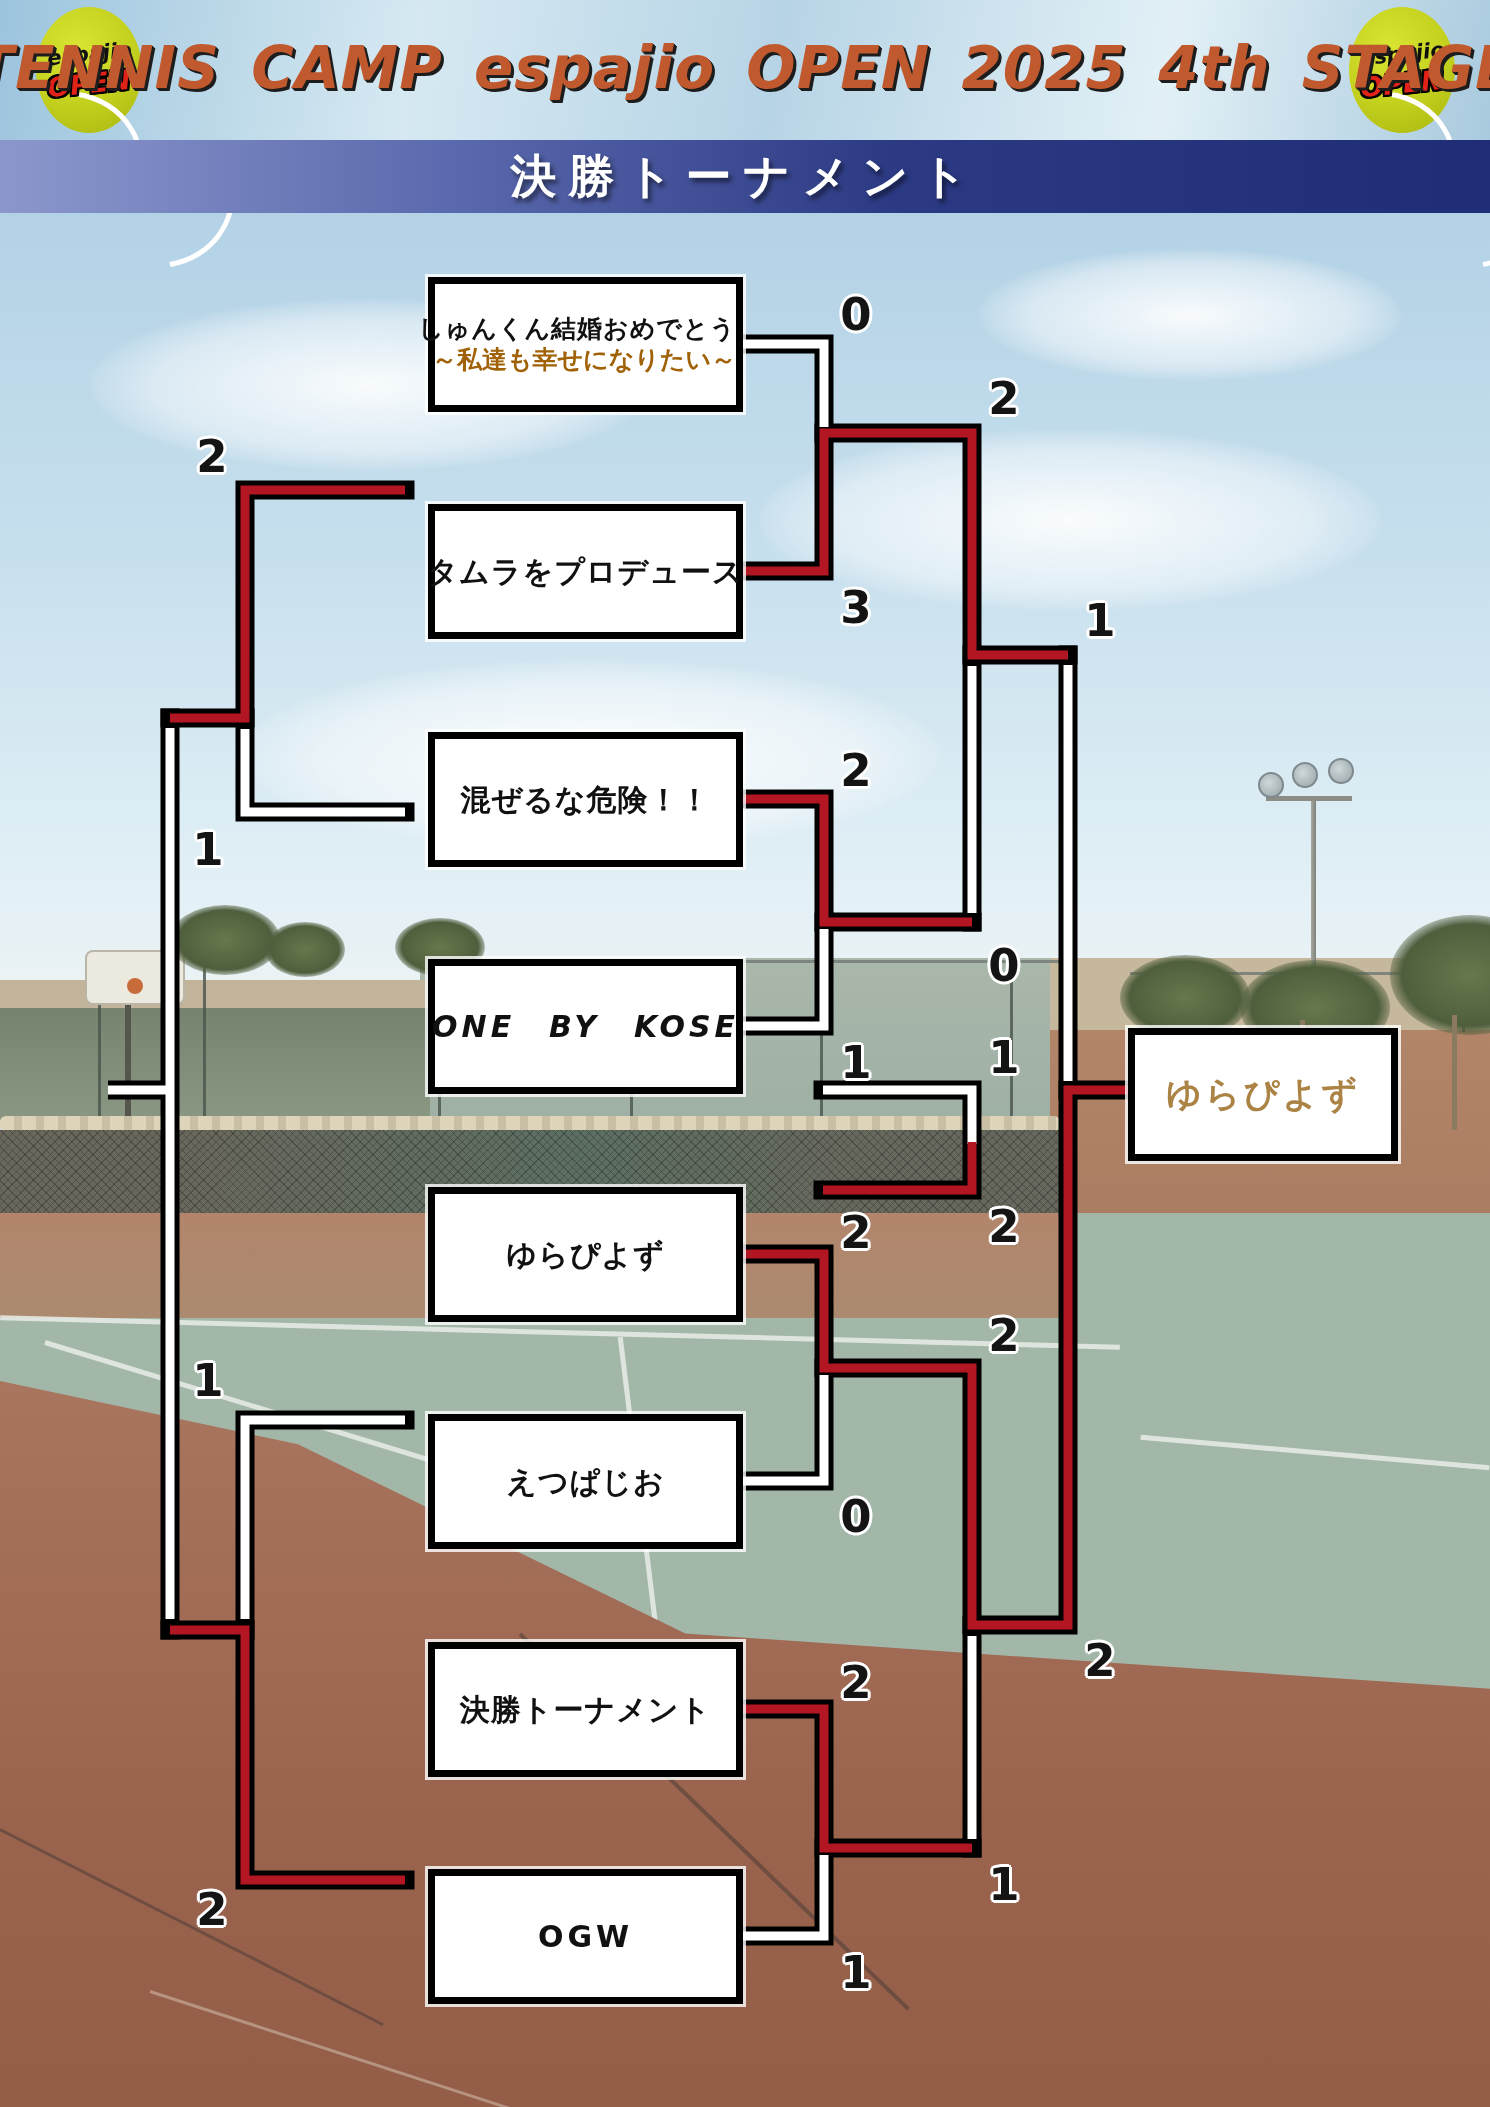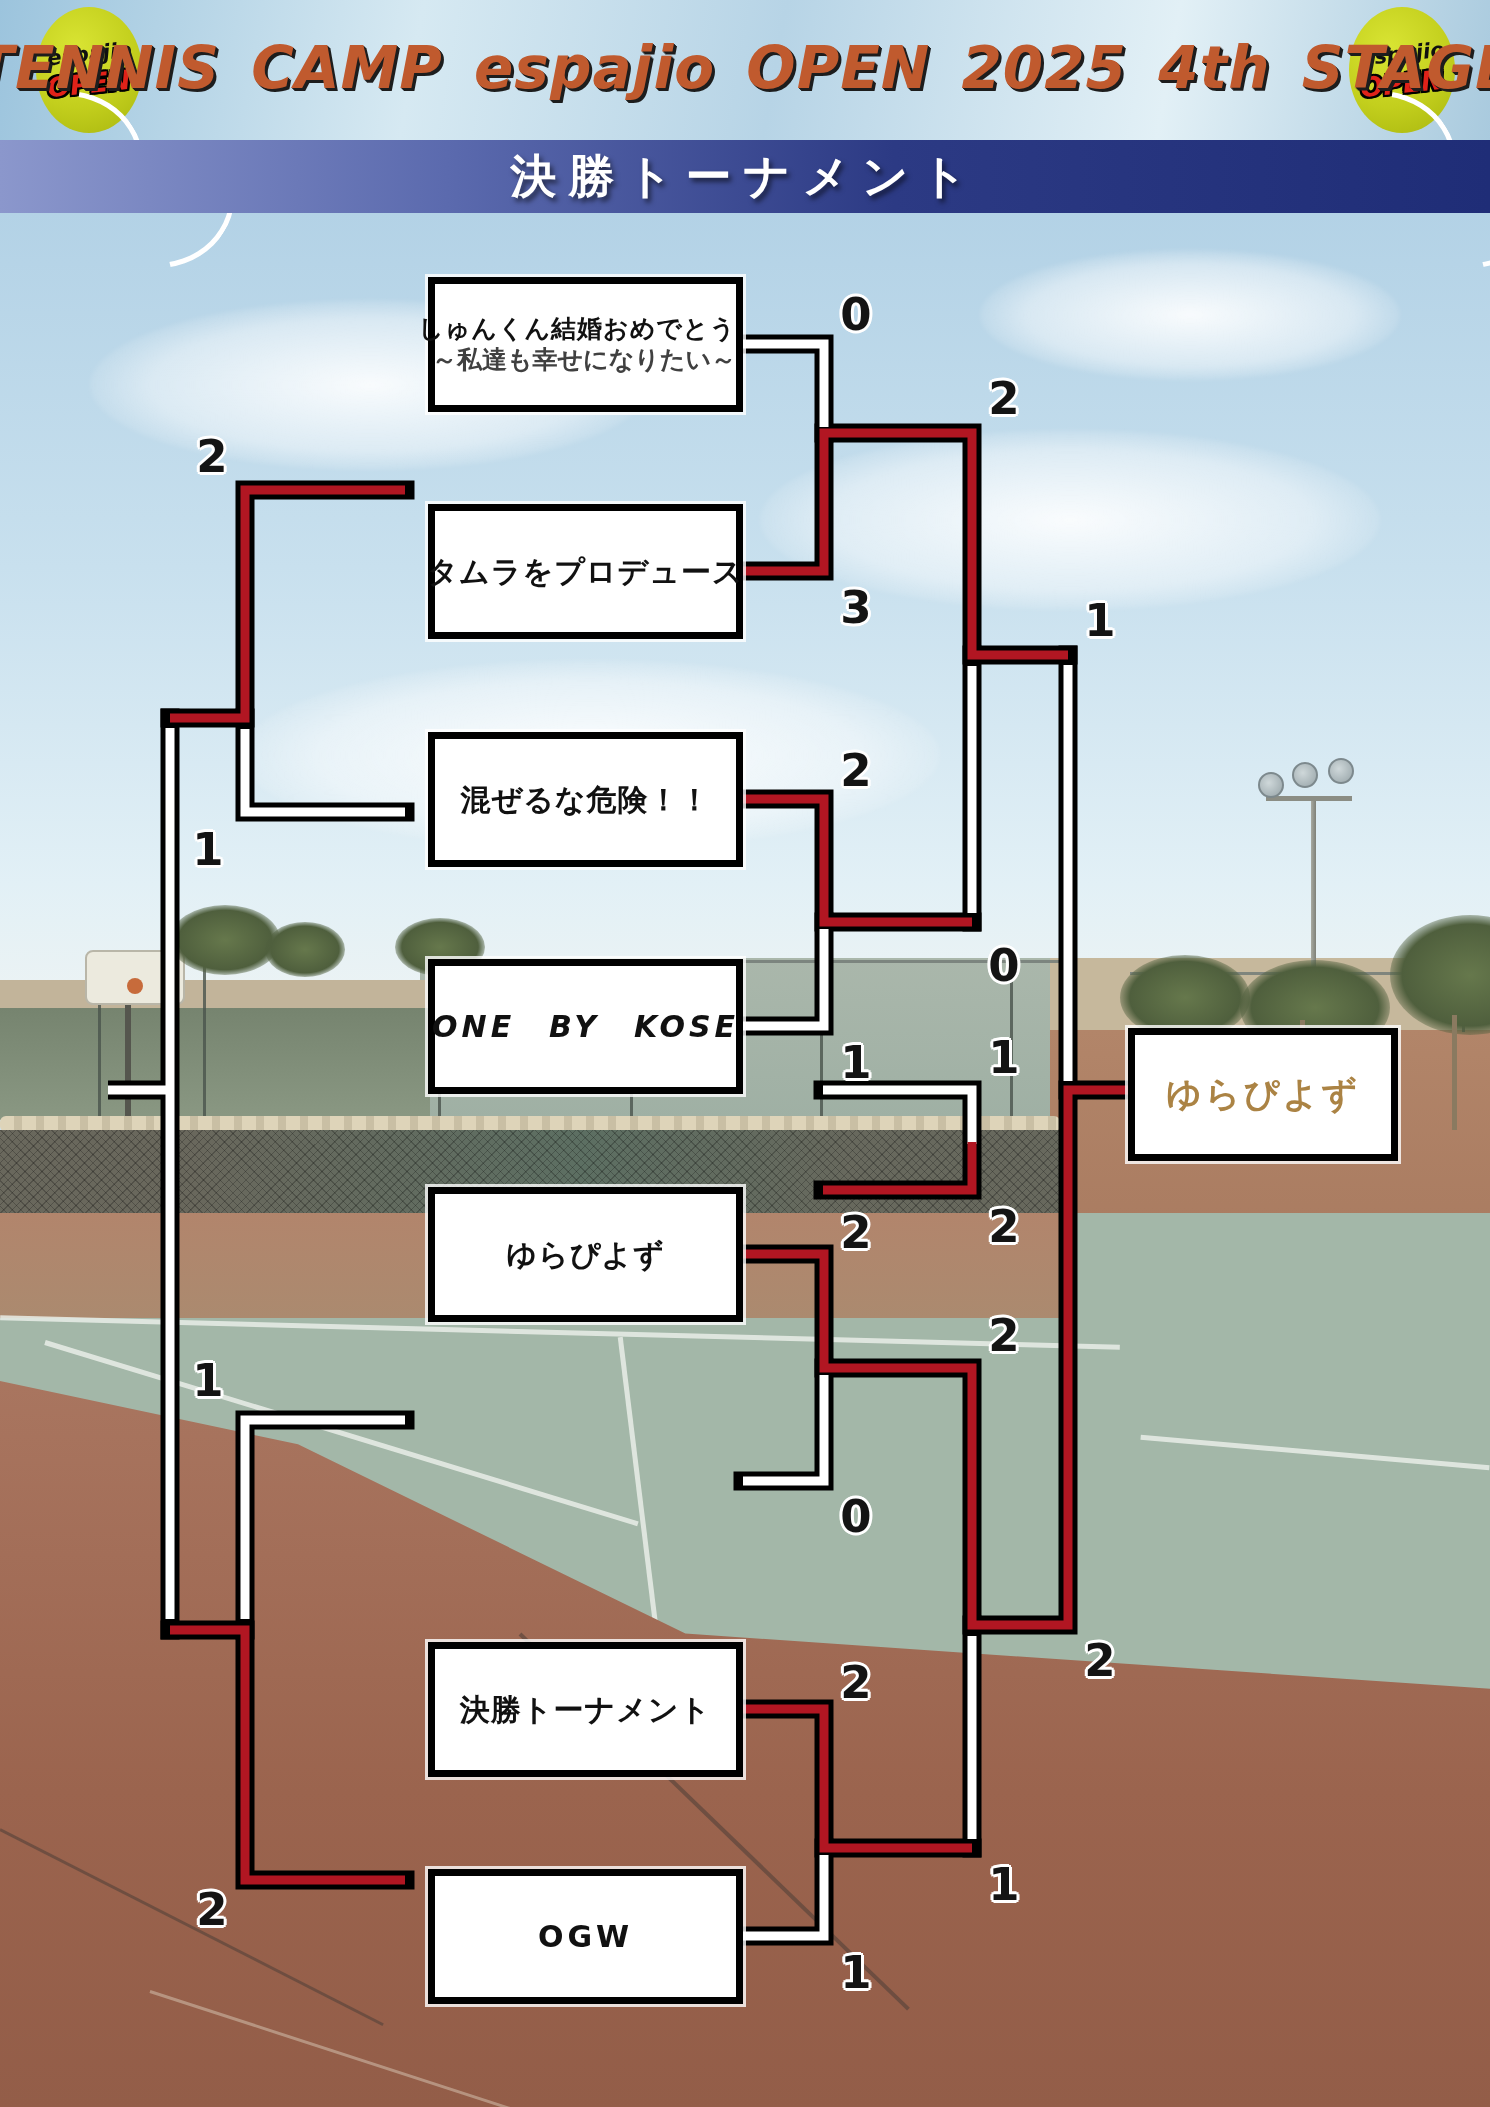--- a/index.html
+++ b/index.html
@@ -69,21 +69,21 @@
     display:flex;align-items:center;justify-content:center;z-index:5;}
   .title-bar-text{color:#fff;font-size:46px;font-weight:900;letter-spacing:12px;
     text-shadow:3px 4px 5px rgba(0,0,0,.55);}
 
   
   svg.lines{left:0;top:0;width:1490px;height:2107px;z-index:10;}
   .team-box{left:428px;width:315px;height:135px;background:#fff;border:7px solid #000;
     box-shadow:0 0 0 3px rgba(255,255,255,.8);z-index:20;
     display:flex;flex-direction:column;align-items:center;justify-content:center;}
   .team-box .t1{font-size:30px;font-weight:900;color:#111;letter-spacing:1px;line-height:1.25;white-space:nowrap;}
-  .team-box .t2{font-size:25px;font-weight:900;color:#404040;line-height:1.3;white-space:nowrap;}
+  .team-box .t2{font-size:25px;font-weight:900;color:#a16207;line-height:1.3;white-space:nowrap;}
   .team-box.two .t1{font-size:25px;}
   .team-box.latin .t1{letter-spacing:4px;}
   .winner-box{left:1128px;top:1028px;width:270px;height:133px;background:#fff;border:7px solid #000;
     box-shadow:0 0 0 3px rgba(255,255,255,.8);z-index:20;
     display:flex;align-items:center;justify-content:center;}
   .winner-box .t1{font-size:35px;font-weight:900;color:#ab8344;letter-spacing:3px;}
   .score{z-index:25;transform:translate(-50%,-50%);font-size:45px;font-weight:900;color:#141414;
     text-shadow:-3px 0 0 #fff,3px 0 0 #fff,0 -3px 0 #fff,0 3px 0 #fff,2px 2px 0 #fff,-2px 2px 0 #fff,2px -2px 0 #fff,-2px -2px 0 #fff;}
 </style>
 </head>
@@ -218,20 +218,23 @@
   </div>
   <div class="abs team-box" style="top:732px;">
     <span class="t1">混ぜるな危険！！</span>
   </div>
   <div class="abs team-box latin" style="top:959px;font-style:italic;">
     <span class="t1">ONE　BY　KOSE</span>
   </div>
   <div class="abs team-box" style="top:1187px;">
     <span class="t1">ゆらぴよず</span>
   </div>
+  <div class="abs team-box" style="top:1414px;">
+    <span class="t1">えつぱじお</span>
+  </div>
   <div class="abs team-box" style="top:1642px;">
     <span class="t1">決勝トーナメント</span>
   </div>
   <div class="abs team-box latin" style="top:1869px;">
     <span class="t1">OGW</span>
   </div>
   <div class="abs winner-box">
     <span class="t1">ゆらぴよず</span>
   </div>
 

